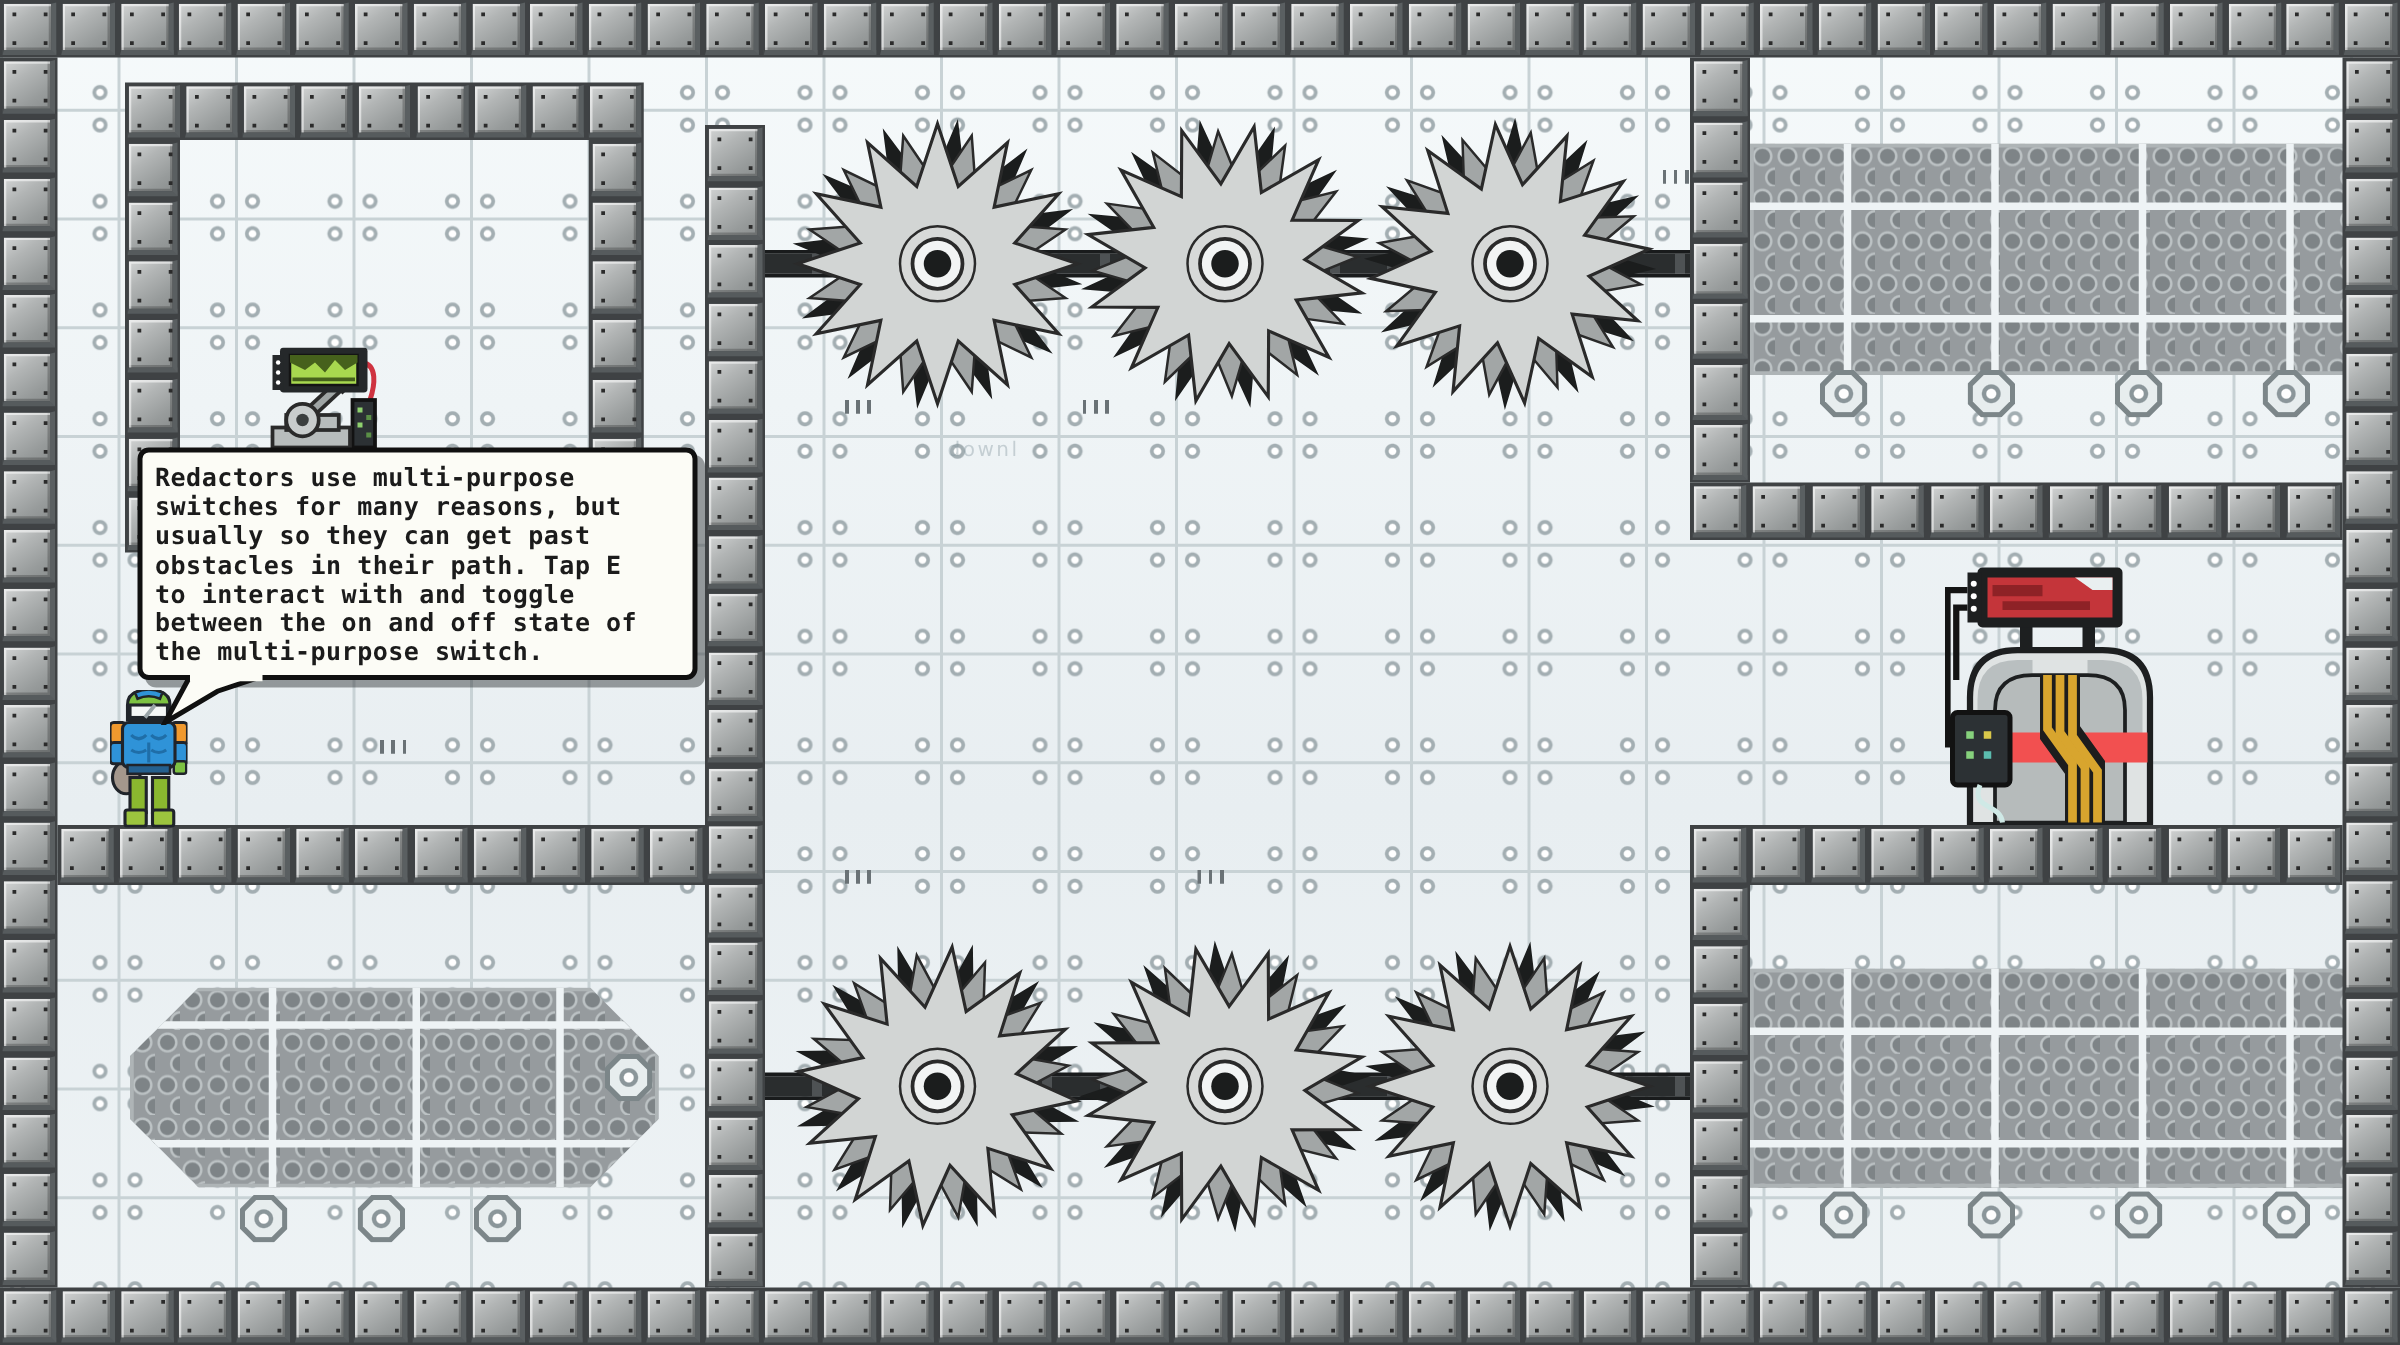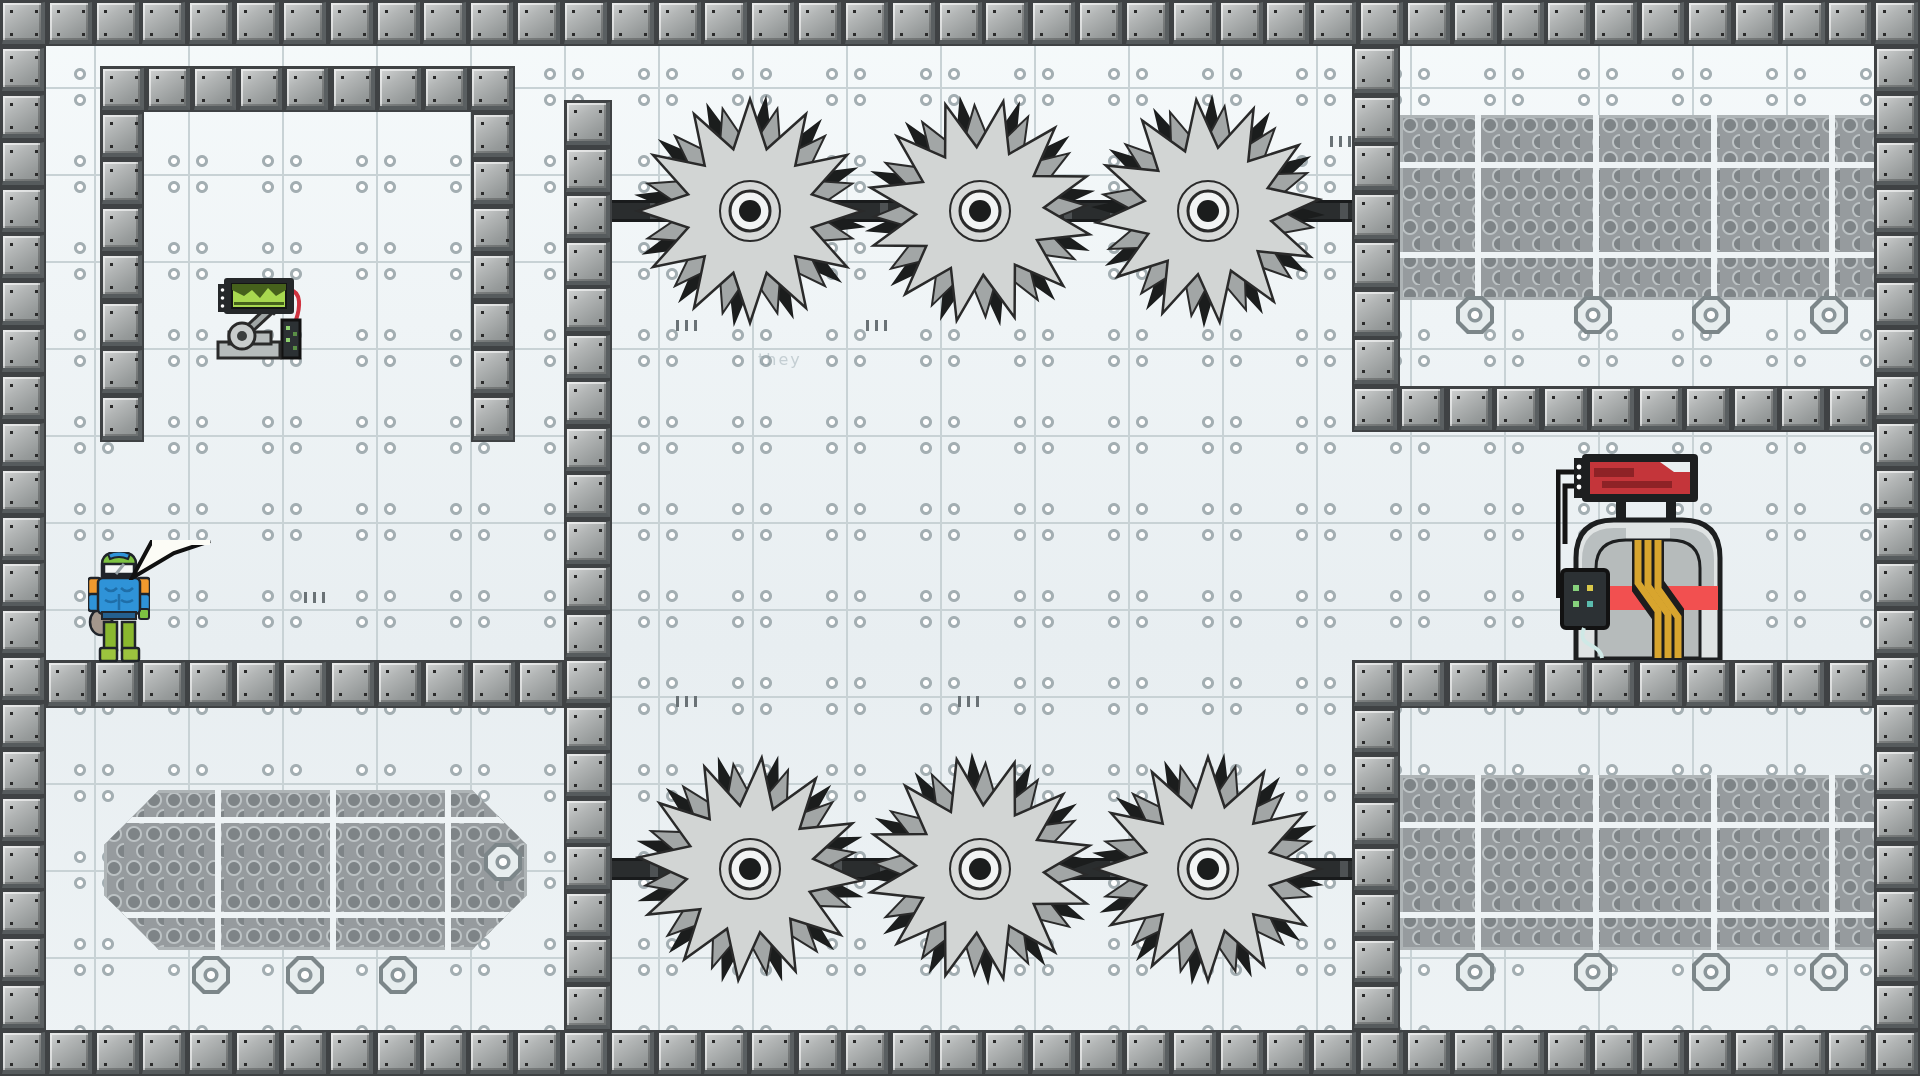--- a/index.html
+++ b/index.html
@@ -123,21 +123,21 @@
         <i></i>
       </div>
       <div class="bolt" style="left: 1692px; top: 953px;">
         <i></i>
       </div>
       <div class="bolt" style="left: 1810px; top: 953px;">
         <i></i>
       </div>
     </div>
 
-  <div class="wm" style="left:758px;top:350px;">they</div>
+  <div class="wm" style="left:758px;top:350px;">downl</div>
 
   <div id="layer-ticks">
       <div class="ticks" style="left: 676px; top: 320px;"></div>
       <div class="ticks" style="left: 866px; top: 320px;"></div>
       <div class="ticks" style="left: 1330px; top: 136px;"></div>
       <div class="ticks" style="left: 676px; top: 696px;"></div>
       <div class="ticks" style="left: 958px; top: 696px;"></div>
       <div class="ticks" style="left: 304px; top: 592px;"></div>
     </div>
   <div id="layer-rails">
@@ -513,18 +513,27 @@
       <rect x="10" y="26" width="42" height="36" rx="5" fill="#2f93d8" stroke="#20242a" stroke-width="2.5"></rect>
       <path d="M17,36 Q23,42 29,36 M33,36 Q39,42 45,36 M31,42 V58 M17,48 Q23,52 29,48 M33,48 Q39,52 45,48" fill="none" stroke="#1f6ea8" stroke-width="2.5"></path>
       <rect x="14" y="60" width="34" height="7" fill="#24608f" stroke="#20242a" stroke-width="2"></rect>
       <path d="M14,24 V12 Q14,0 31,0 Q48,0 48,12 V24 Z" fill="#7dc242" stroke="#20242a" stroke-width="2.5"></path>
       <path d="M20,2 Q31,-3 42,2 L40,7 Q31,3 22,7 Z" fill="#2f93d8" stroke="#20242a" stroke-width="2"></path>
       <rect x="16" y="12" width="30" height="10" fill="#f4f6f6" stroke="#20242a" stroke-width="2.5"></rect>
       <line x1="28" y1="22" x2="36" y2="12" stroke="#9aa4a8" stroke-width="3"></line>
     </svg>
   </div>
 
+  <div class="bubble">
+    <div class="bubble-text">Redactors use multi-purpose
+switches for many reasons, but
+usually so they can get past
+obstacles in their path. Tap E
+to interact with and toggle
+between the on and off state of
+the multi-purpose switch.</div>
+  </div>
   <svg class="tail" width="92" height="40">
     <polygon points="30,1 88,1 52,13 10,38" fill="#fcfcf6" stroke="#101010" stroke-width="4"></polygon>
     <rect x="30" y="0" width="58" height="5" fill="#fcfcf6"></rect>
   </svg>
 
 </div>
 
 </body></html>

